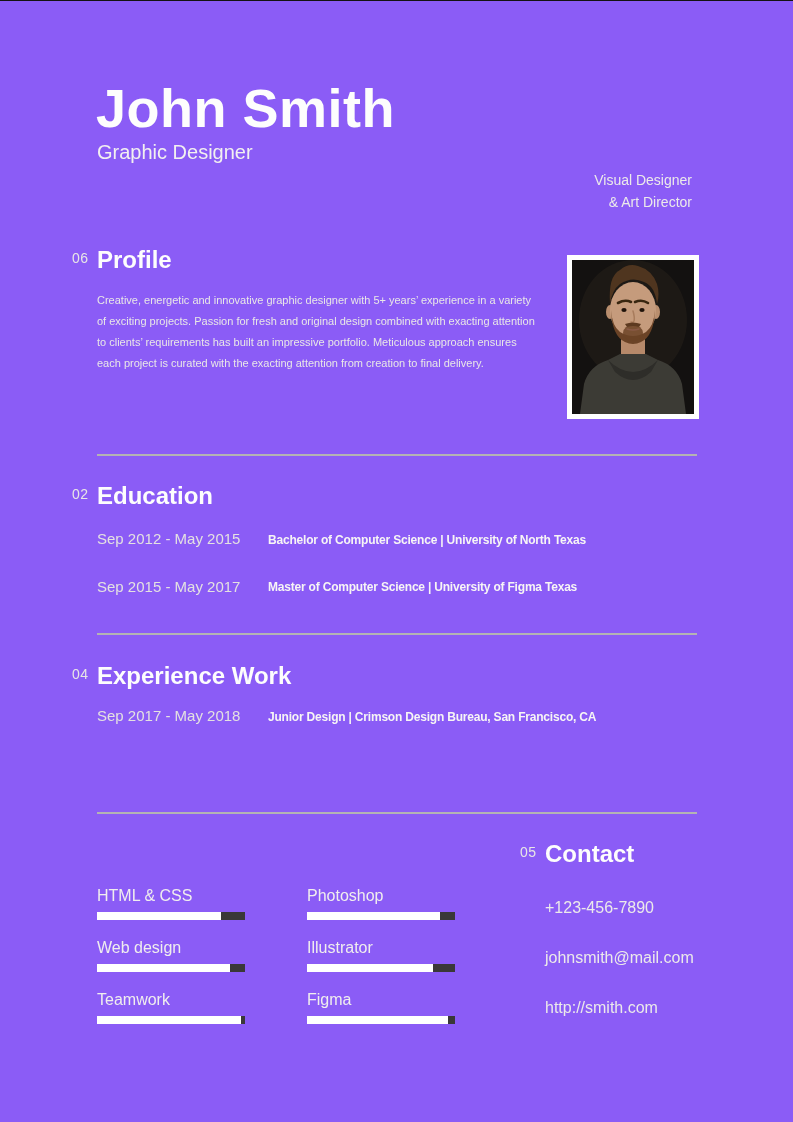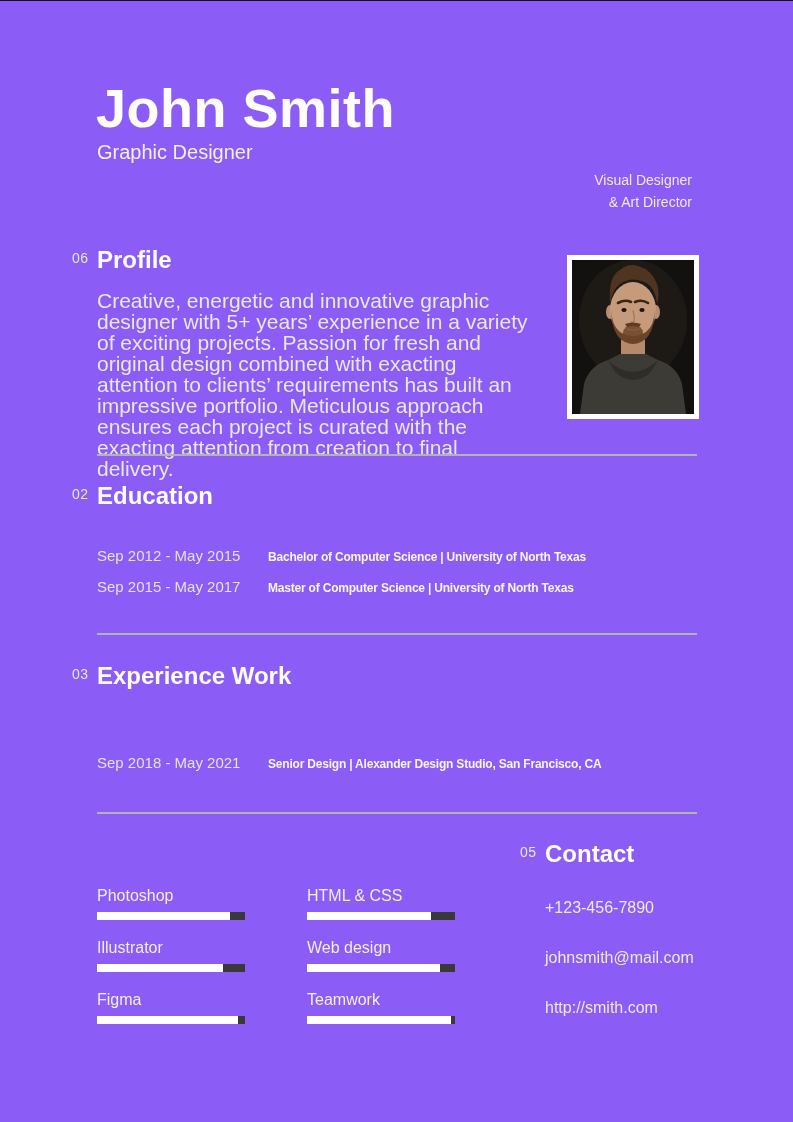--- a/index.html
+++ b/index.html
@@ -50,21 +50,21 @@
     left: -25px; top: -1px;
     font-size: 14px; font-weight: normal;
     color: #e8e6e6;
     letter-spacing: 0.5px;
   }
   
   .profile-body {
     position: absolute;
     left: 97px; top: 289px;
     width: 441px;
-    font-size: 21px;
+    font-size: 11px;
     line-height: 21px;
     color: #e9e7e7;
   }
   .photo {
     position: absolute;
     left: 567px; top: 254px;
     width: 132px; height: 164px;
     background: #ffffff;
     padding: 5px;
   }
@@ -93,22 +93,22 @@
     color: #e4e1e1;
   }
   .row-desc {
     padding-left: 15px;
     font-size: 12px;
     font-weight: bold;
     color: #f7f5f5;
     white-space: nowrap;
     letter-spacing: -0.2px;
   }
-  .edu-row-1 { top: 546px; }
-  .edu-row-2 { top: 577px; }
+  .edu-row-1 { top: 529px; }
+  .edu-row-2 { top: 577px; align-items: center; }
   .exp-row-1 { top: 706px; }
   .exp-row-2 { top: 753px; }
   .hd-profile    { top: 244px; }
   .hd-education  { top: 480px; }
   .hd-experience { top: 660px; }
   .hd-skills     { top: 838px; }
   .hd-contact    { top: 838px; left: 545px; }
   
   .skills-grid {
     position: absolute;
@@ -192,74 +192,74 @@
   <h2 class="sec-heading hd-education">
     <span class="sec-num">02</span>
     <span>Education</span>
   </h2>
   <div class="row edu-row-1">
     <span class="row-dates">Sep 2012 - May 2015</span>
     <span class="row-desc">Bachelor of Computer Science | University of North Texas</span>
   </div>
   <div class="row edu-row-2">
     <span class="row-dates">Sep 2015 - May 2017</span>
-    <span class="row-desc">Master of Computer Science | University of North Texas</span>
+    <span class="row-desc">Master of Computer Science | University of Figma Texas</span>
   </div>
 
   <div class="divider divider-2"></div>
 
   <h2 class="sec-heading hd-experience">
-    <span class="sec-num">03</span>
+    <span class="sec-num">04</span>
     <span>Experience Work</span>
   </h2>
-  <div class="row exp-row-2">
-    <span class="row-dates">Sep 2018 - May 2021</span>
-    <span class="row-desc">Senior Design | Alexander Design Studio, San Francisco, CA</span>
+  <div class="row exp-row-1">
+    <span class="row-dates">Sep 2017 - May 2018</span>
+    <span class="row-desc">Junior Design | Crimson Design Bureau, San Francisco, CA</span>
   </div>
 
   <div class="divider divider-3"></div>
 
   <div class="skills-grid">
     <div class="skills-col">
       <div class="skill">
-        <div class="skill-name">Photoshop</div>
+        <div class="skill-name">HTML &amp; CSS</div>
+        <div class="skill-bar">
+          <div class="skill-fill" style="width: 84%;"></div>
+        </div>
+      </div>
+      <div class="skill">
+        <div class="skill-name">Web design</div>
         <div class="skill-bar">
           <div class="skill-fill" style="width: 90%;"></div>
         </div>
       </div>
       <div class="skill">
-        <div class="skill-name">Illustrator</div>
-        <div class="skill-bar">
-          <div class="skill-fill" style="width: 85%;"></div>
-        </div>
-      </div>
-      <div class="skill">
-        <div class="skill-name">Figma</div>
-        <div class="skill-bar">
-          <div class="skill-fill" style="width: 95%;"></div>
+        <div class="skill-name">Teamwork</div>
+        <div class="skill-bar">
+          <div class="skill-fill" style="width: 97%;"></div>
         </div>
       </div>
     </div>
     <div class="skills-col">
       <div class="skill">
-        <div class="skill-name">HTML &amp; CSS</div>
-        <div class="skill-bar">
-          <div class="skill-fill" style="width: 84%;"></div>
-        </div>
-      </div>
-      <div class="skill">
-        <div class="skill-name">Web design</div>
+        <div class="skill-name">Photoshop</div>
         <div class="skill-bar">
           <div class="skill-fill" style="width: 90%;"></div>
         </div>
       </div>
       <div class="skill">
-        <div class="skill-name">Teamwork</div>
-        <div class="skill-bar">
-          <div class="skill-fill" style="width: 97%;"></div>
+        <div class="skill-name">Illustrator</div>
+        <div class="skill-bar">
+          <div class="skill-fill" style="width: 85%;"></div>
+        </div>
+      </div>
+      <div class="skill">
+        <div class="skill-name">Figma</div>
+        <div class="skill-bar">
+          <div class="skill-fill" style="width: 95%;"></div>
         </div>
       </div>
     </div>
   </div>
 
   <h2 class="sec-heading hd-contact">
     <span class="sec-num">05</span>
     <span>Contact</span>
   </h2>
   <div class="contact-list">

